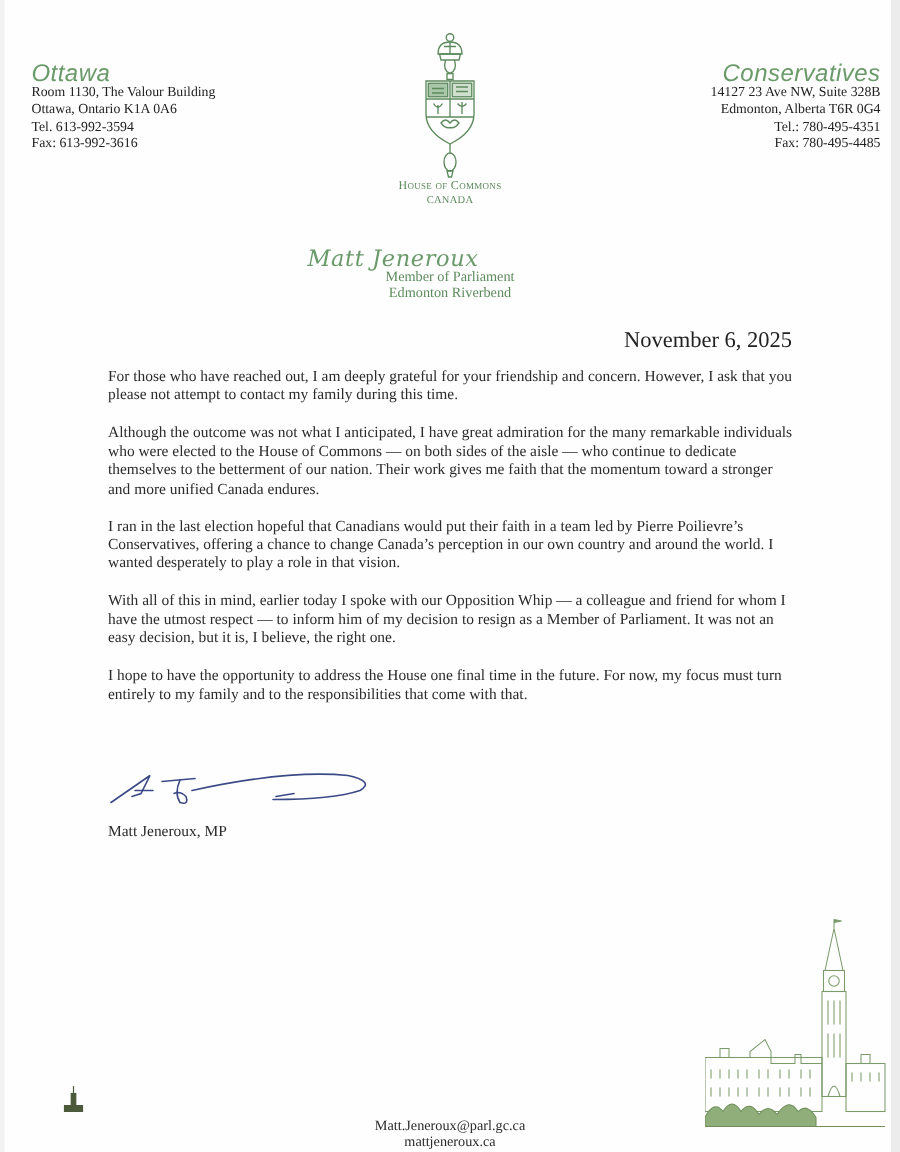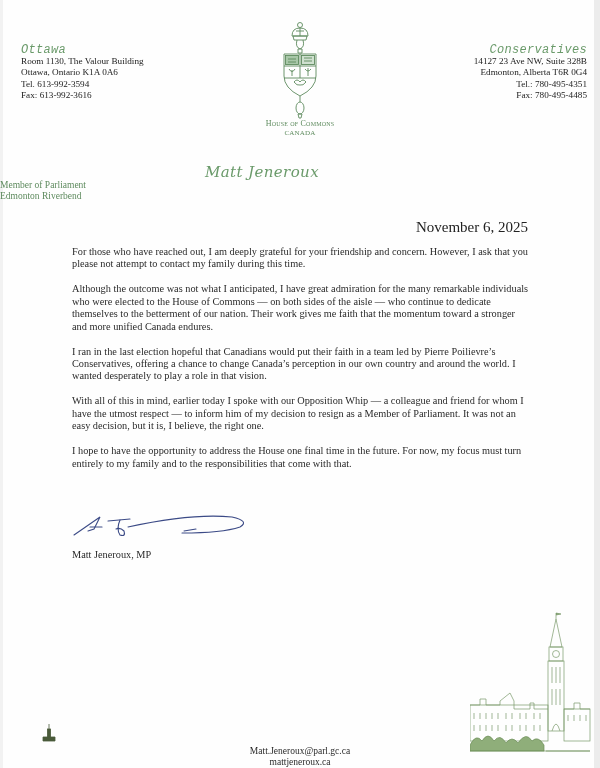--- a/index.html
+++ b/index.html
@@ -5,27 +5,27 @@
   * { box-sizing: border-box; margin: 0; padding: 0; }
   html, body { width: 600px; height: 768px; background: #fdfdfd; overflow: hidden; }
   body { font-family: "Liberation Serif", "DejaVu Serif", serif; color: #222; position: relative; }
   .page { position: absolute; left: 0; top: 0; width: 600px; height: 768px; background: #fefefe; }
   .right-edge { position: absolute; right: 0; top: 0; width: 6px; height: 768px; background: #ececec; }
   .left-edge { position: absolute; left: 0; top: 0; width: 3px; height: 768px; background: #f2f2f2; }
 
   .addr { position: absolute; top: 44px; font-size: 9.2px; line-height: 11.3px; color: #222; }
   .addr.left { left: 21px; text-align: left; }
   .addr.right { right: 13px; text-align: right; }
-  .addr .script { font-family: Liberation Mono, monospace; font-style: italic; color: #6a9a6a; font-size: 12px; line-height: 12px; letter-spacing: 0.3px; }
+  .addr .script { font-family: Liberation Sans, sans-serif; font-style: italic; color: #6a9a6a; font-size: 16px; line-height: 12px; letter-spacing: 0.3px; }
 
   .crest { position: absolute; left: 270px; top: 20px; width: 60px; height: 100px; }
   .hoc { position: absolute; left: 0; width: 600px; top: 120px; text-align: center; color: #5d8a5d; font-size: 7px; line-height: 8.6px; letter-spacing: 0.2px; }
   .hoc .sc { font-variant: small-caps; font-size: 8px; }
   .mp-name { position: absolute; left: 0; width: 524px; top: 163px; text-align: center; font-family: "DejaVu Serif", serif; font-style: italic; color: #6a9a6a; font-size: 15px; letter-spacing: 0.4px; }
-  .mp-sub { position: absolute; left: 0; width: 600px; top: 180px; color: #5d8a5d; font-size: 9.5px; line-height: 11px; }
+  .mp-sub { position: absolute; left: 0; width: 600px; top: 180px; text-align: center; color: #5d8a5d; font-size: 9.5px; line-height: 11px; }
 
   .date { position: absolute; right: 72px; top: 219px; font-size: 15px; }
 
   .body-text { position: absolute; left: 72px; top: 246px; width: 460px; font-size: 10.3px; line-height: 12.4px; color: #2a2a2a; }
   .body-text p { margin-bottom: 12.6px; }
 
   .signature { position: absolute; left: 72px; top: 505px; width: 180px; height: 36px; }
   .signer { position: absolute; left: 72px; top: 549px; font-size: 10.3px; color: #2a2a2a; }
 
   .parliament { position: absolute; left: 470px; top: 605px; width: 125px; height: 160px; }

